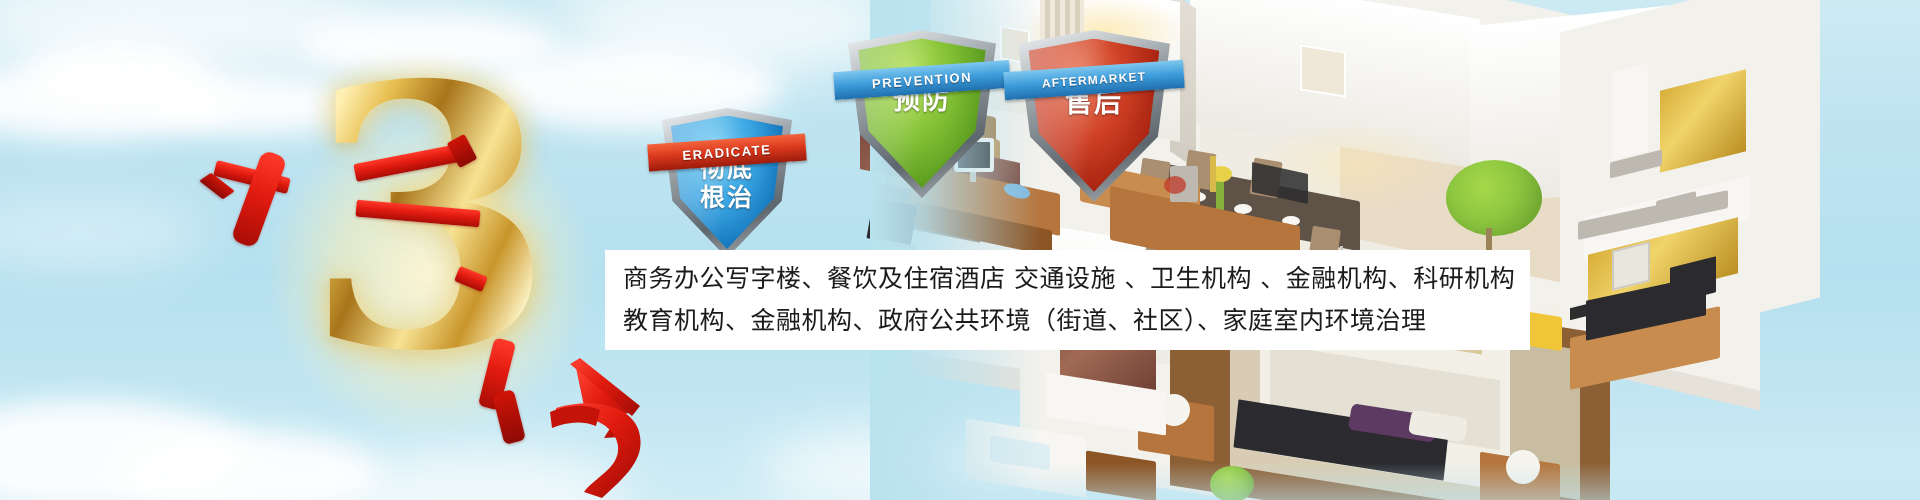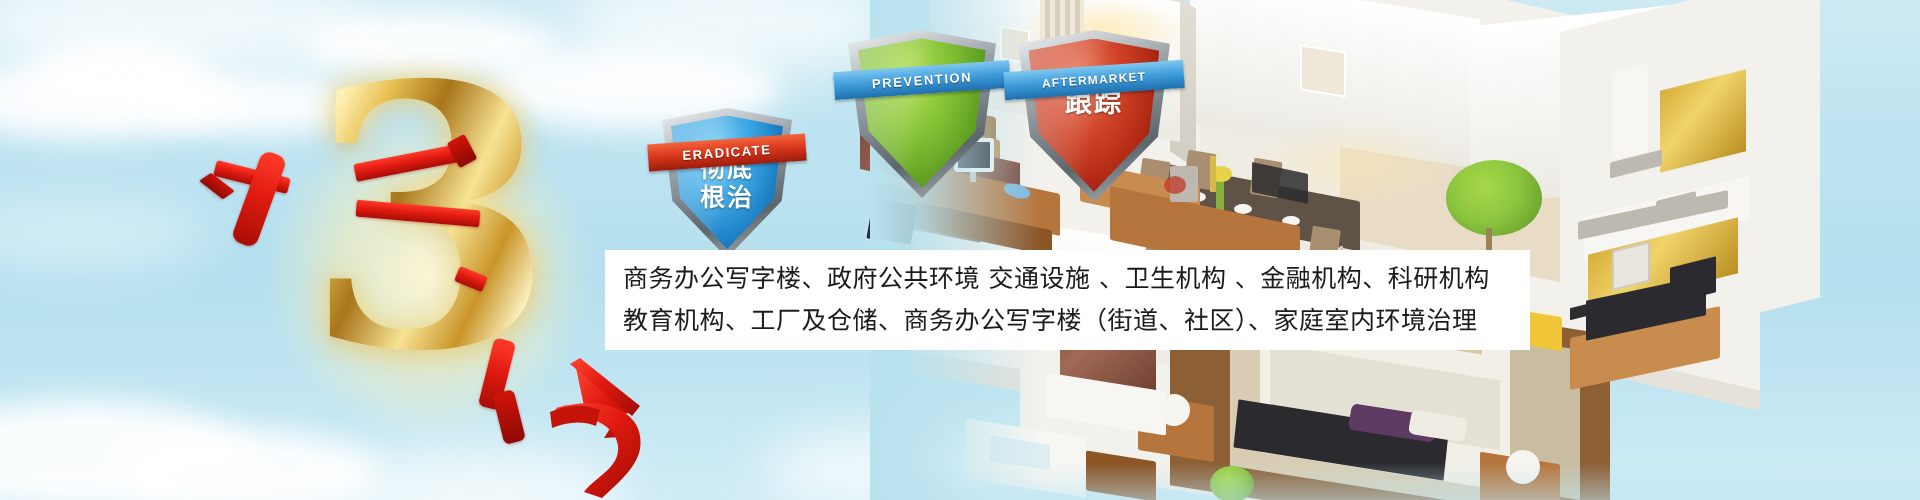--- a/index.html
+++ b/index.html
@@ -436,37 +436,38 @@
     <div class="band band-red">
       <div class="band-label">ERADICATE</div>
     </div>
   </div>
 
   <div class="shield" style="left:848px; top:30px; width:148px; height:168px;">
     <div class="shield-rim"></div>
     <div class="shield-face sh-green"></div>
     <div class="shield-gloss"></div>
     <div class="shield-cn" style="top:54px; font-size:27px; line-height:32px;">
+      <div>预防</div>
     </div>
     <div class="band band-blue" style="top:36px; height:28px;">
       <div class="band-label">PREVENTION</div>
     </div>
   </div>
 
   <div class="shield" style="left:1018px; top:30px; width:152px; height:172px;">
     <div class="shield-rim"></div>
     <div class="shield-face sh-red"></div>
     <div class="shield-gloss"></div>
     <div class="shield-cn" style="top:56px; font-size:27px; line-height:33px;">
-      <div>跟踪</div>
+      <div>售后</div>
     </div>
     <div class="band band-blue" style="top:36px; height:28px;">
       <div class="band-label" style="font-size:12px; letter-spacing:1.2px;">AFTERMARKET</div>
     </div>
   </div>
 
   <div id="caption-panel">
-    <div class="caption-line">商务办公写字楼、政府公共环境 交通设施 、卫生机构 、金融机构、科研机构</div>
-    <div class="caption-line">教育机构、工厂及仓储、商务办公写字楼（街道、社区）、家庭室内环境治理</div>
+    <div class="caption-line">商务办公写字楼、餐饮及住宿酒店 交通设施 、卫生机构 、金融机构、科研机构</div>
+    <div class="caption-line">教育机构、金融机构、政府公共环境（街道、社区）、家庭室内环境治理</div>
   </div>
 
 
 </div>
 
 </body></html>

